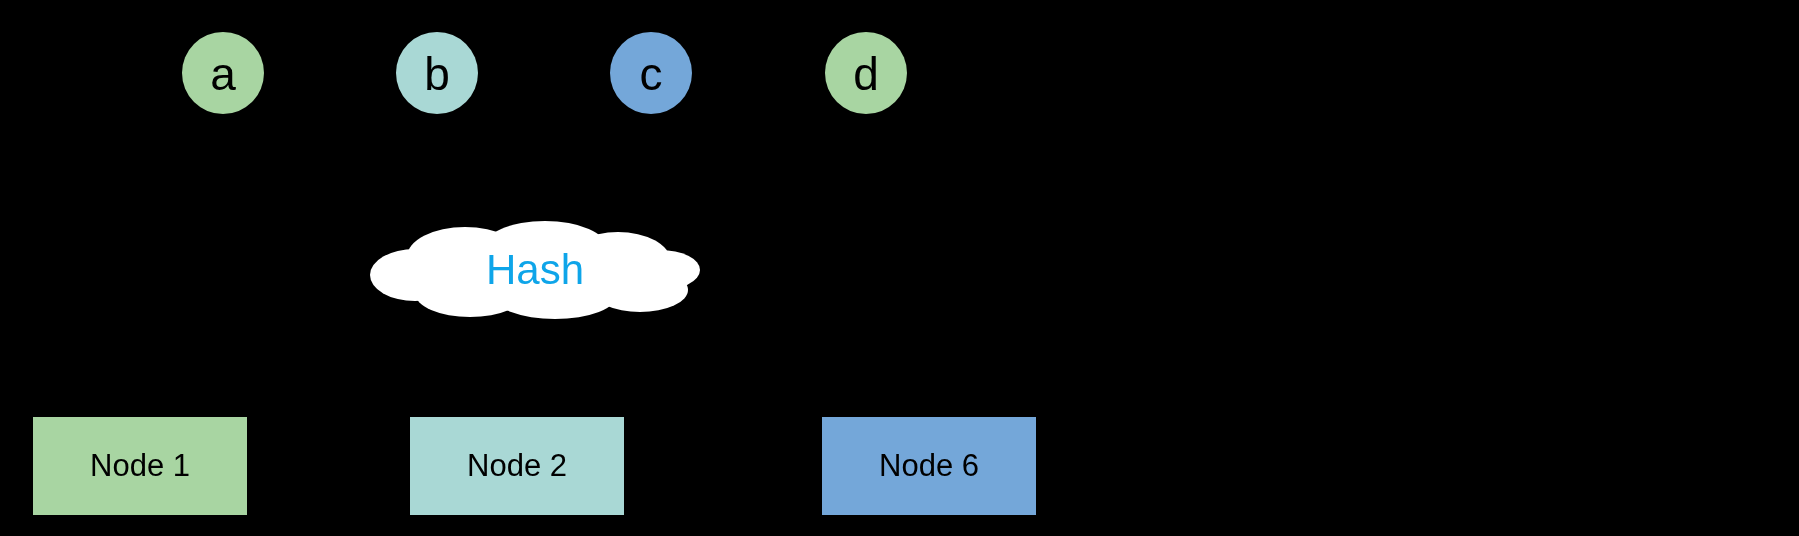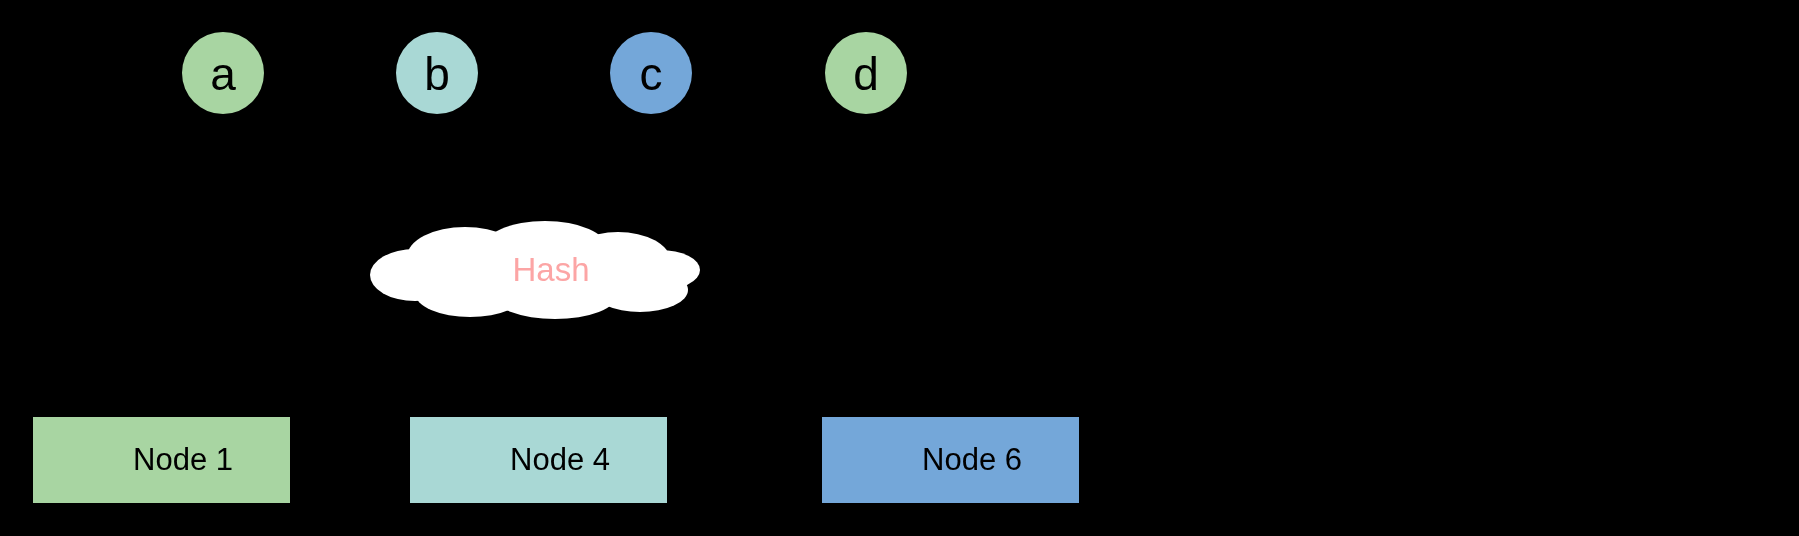--- a/index.html
+++ b/index.html
@@ -44,39 +44,38 @@
     height: 110px;
   }
   .cloud-shape {
     position: absolute;
     left: 0; top: 0;
     width: 100%;
     height: 100%;
   }
   .cloud-label {
     position: absolute;
-    left: 16px; top: 0;
+    left: 0; top: 0;
     width: 100%;
     height: 100%;
     display: flex;
     align-items: center;
     justify-content: center;
-    font-size: 33px;
-    color: #fca5a5;
+    font-size: 42px;
+    color: #0ea5e9;
   }
 
   .node {
     position: absolute;
     width: 214px;
-    height: 86px;
+    height: 98px;
     top: 417px;
     display: flex;
     align-items: center;
     justify-content: center;
-    padding-left: 43px;
   }
   .node span {
     font-size: 31px;
     color: #000000;
   }
   .node-1 { left: 33px; }
   .node-2 { left: 410px; }
   .node-3 { left: 822px; }
 </style>
 </head>
@@ -109,19 +108,19 @@
       <ellipse cx="55" cy="60" rx="45" ry="26"></ellipse>
       <ellipse cx="180" cy="58" rx="110" ry="34"></ellipse>
     </svg>
     <div class="cloud-label">Hash</div>
   </div>
 
   <div class="node node-1" style="background-color: rgb(168, 213, 162);">
     <span>Node 1</span>
   </div>
   <div class="node node-2" style="background-color: rgb(169, 216, 213);">
-    <span>Node 4</span>
+    <span>Node 2</span>
   </div>
   <div class="node node-3" style="background-color: rgb(116, 167, 217);">
     <span>Node 6</span>
   </div>
 
 </div>
 
 </body></html>

